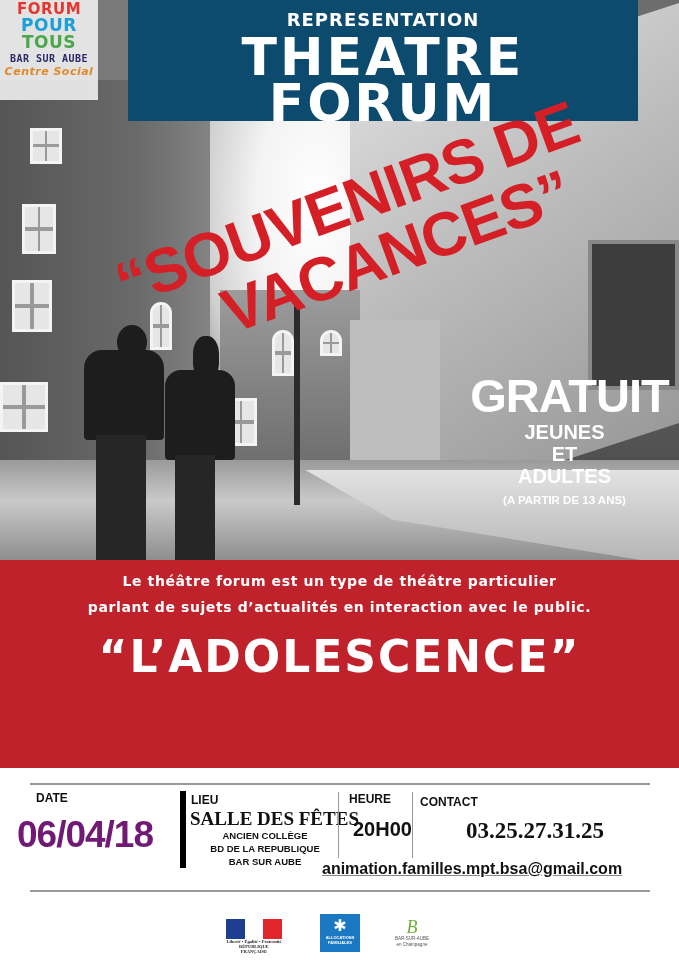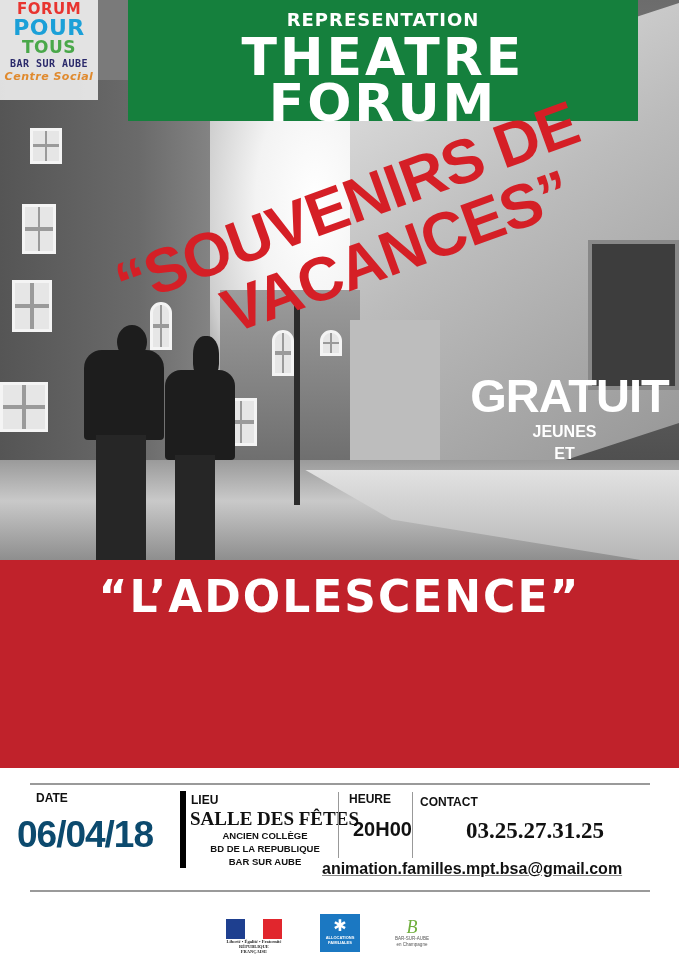--- a/index.html
+++ b/index.html
@@ -33,65 +33,65 @@
   }
   .sidewalk { position: absolute; left: 200px; top: 470px; width: 479px; height: 90px;
     background: linear-gradient(180deg,#e2e2e2,#b6b6b6); clip-path: polygon(22% 0, 100% 0, 100% 100%, 92% 100%, 40% 55%); }
   .pole { position: absolute; left: 294px; top: 305px; width: 6px; height: 200px; background: #2b2b2b; }
   .person { position: absolute; background: #1d1d1d; }
 
   
   .logo { position: absolute; left: 0; top: 0; width: 98px; height: 100px; background: rgba(235,235,235,0.92); padding-top: 2px; text-align: center; }
   .logo-line { font-family: "DejaVu Sans", sans-serif; font-weight: bold; line-height: 1; letter-spacing: 0.5px; }
   .logo-l1 { font-size: 15px; }
-  .logo-l2 { font-size: 22px; }
+  .logo-l2 { font-size: 17px; }
   .logo-l3 { font-size: 17px; }
   .logo-l4 { font-size: 10px; color: #2b2a6b; margin-top: 3px; font-family: "DejaVu Sans Mono", monospace; }
   .logo-l5 { font-size: 11px; color: #e08a2e; font-style: italic; margin-top: 2px; }
   .c1 { color: #e8342f; } .c2 { color: #1ba0d8; } .c4 { color: #4aa84a; }
 
   
   .banner {
     position: absolute; left: 128px; top: 0; width: 510px; height: 121px;
-    background: #15803d; color: #ffffff; text-align: center;
+    background: #0c4a6e; color: #ffffff; text-align: center;
     font-family: "DejaVu Sans", sans-serif; font-weight: bold;
   }
   .banner-top { font-size: 18px; margin-top: 9px; letter-spacing: 1px; }
   .banner-main { font-size: 52px; margin-top: 4px; letter-spacing: 3px; line-height: 46px; }
   .banner-sub { font-size: 12.5px; margin-top: 4px; letter-spacing: 0.8px; }
 
   
   .title-wrap {
     position: absolute; left: 72px; top: 118px; width: 560px; height: 200px;
     transform: rotate(-20deg); transform-origin: 50% 50%;
     color: #d51f26; font-family: "Liberation Sans", sans-serif; font-weight: bold; text-align: center;
   }
   .title-l1 { position: absolute; left: -10px; top: 54px; width: 580px; font-size: 62px; line-height: 62px; letter-spacing: -1px; }
   .title-l2 { position: absolute; left: 30px; top: 116px; width: 560px; font-size: 62px; line-height: 62px; letter-spacing: -1px; }
 
   
   .free { position: absolute; left: 450px; top: 372px; width: 229px; text-align: center; color: #ffffff; font-family: "Liberation Sans", sans-serif; font-weight: bold; }
   .free-main { font-size: 47px; line-height: 48px; letter-spacing: -1px; margin-left: 10px; }
-  .free-l { font-size: 16px; line-height: 20px; margin-top: 2px; }
+  .free-l { font-size: 20px; line-height: 20px; margin-top: 2px; }
   .free-small { font-size: 11.5px; margin-top: 8px; }
 
   
   .red-block {
     position: absolute; left: 0; top: 560px; width: 679px; height: 208px;
     background: #c0222b; color: #ffffff; text-align: center;
     font-family: "DejaVu Sans", sans-serif;
   }
   .desc { font-size: 14px; line-height: 26px; padding-top: 8px; font-weight: bold; letter-spacing: 0.6px; }
   .theme { font-size: 44px; font-weight: bold; margin-top: 12px; letter-spacing: 2px; line-height: 50px; }
   .theme-sub { font-size: 14px; margin-top: 22px; font-weight: bold; letter-spacing: 0.5px; }
 
   
   .rule { position: absolute; left: 30px; width: 620px; height: 2px; background: #9a9a9a; }
   .label { position: absolute; font-family: "Liberation Sans", sans-serif; font-weight: bold; font-size: 12px; color: #111; }
-  .date-val { position: absolute; left: 17px; top: 814px; font-family: "Liberation Sans", sans-serif; font-weight: bold; font-size: 37px; color: #0c4a6e; letter-spacing: -1px; }
+  .date-val { position: absolute; left: 17px; top: 814px; font-family: "Liberation Sans", sans-serif; font-weight: bold; font-size: 37px; color: #701a75; letter-spacing: -1px; }
   .bar-black { position: absolute; left: 180px; top: 791px; width: 6px; height: 77px; background: #000; }
   .vline { position: absolute; width: 1px; background: #999; }
   .place-main { position: absolute; left: 190px; top: 808px; font-family: Liberation Serif, serif; font-weight: bold; font-size: 19px; color: #111; }
   .place-sub { position: absolute; left: 190px; width: 150px; text-align: center; font-family: "Liberation Sans", sans-serif; font-weight: bold; font-size: 9.5px; color: #111; line-height: 13px; top: 829px; }
   .time-val { position: absolute; left: 341px; top: 818px; font-family: "Liberation Sans", sans-serif; font-weight: bold; font-size: 20px; color: #111; margin-left: 12px; }
   .phone { position: absolute; left: 466px; top: 818px; font-family: Liberation Serif, serif; font-weight: bold; font-size: 23px; color: #111; }
   .email { position: absolute; left: 322px; top: 860px; font-family: "Liberation Sans", sans-serif; font-weight: bold; font-size: 16px; color: #111; text-decoration: underline; text-decoration-color: #888; }
 
   
   .flogo { position: absolute; }
@@ -153,23 +153,29 @@
 
 <div class="title-wrap">
   <div class="title-l1">“SOUVENIRS DE</div>
   <div class="title-l2">VACANCES”</div>
 </div>
 
 <div class="free">
   <div class="free-main">GRATUIT</div>
   <div class="free-l">JEUNES</div>
   <div class="free-l">ET</div>
+  <div class="free-l">ADULTES</div>
+  <div class="free-small">(A PARTIR DE 13 ANS)</div>
 </div>
 
 <div class="red-block">
+  <div class="desc">
+    <div>Le théâtre forum est un type de théâtre particulier</div>
+    <div>parlant de sujets d’actualités en interaction avec le public.</div>
+  </div>
   <div class="theme">“L’ADOLESCENCE”</div>
 </div>
 
 <div class="rule" style="top:783px;"></div>
 <div class="rule" style="top:890px;"></div>
 
 <div class="label" style="left:36px;top:791px;">DATE</div>
 <div class="date-val">06/04/18</div>
 
 <div class="bar-black"></div>

